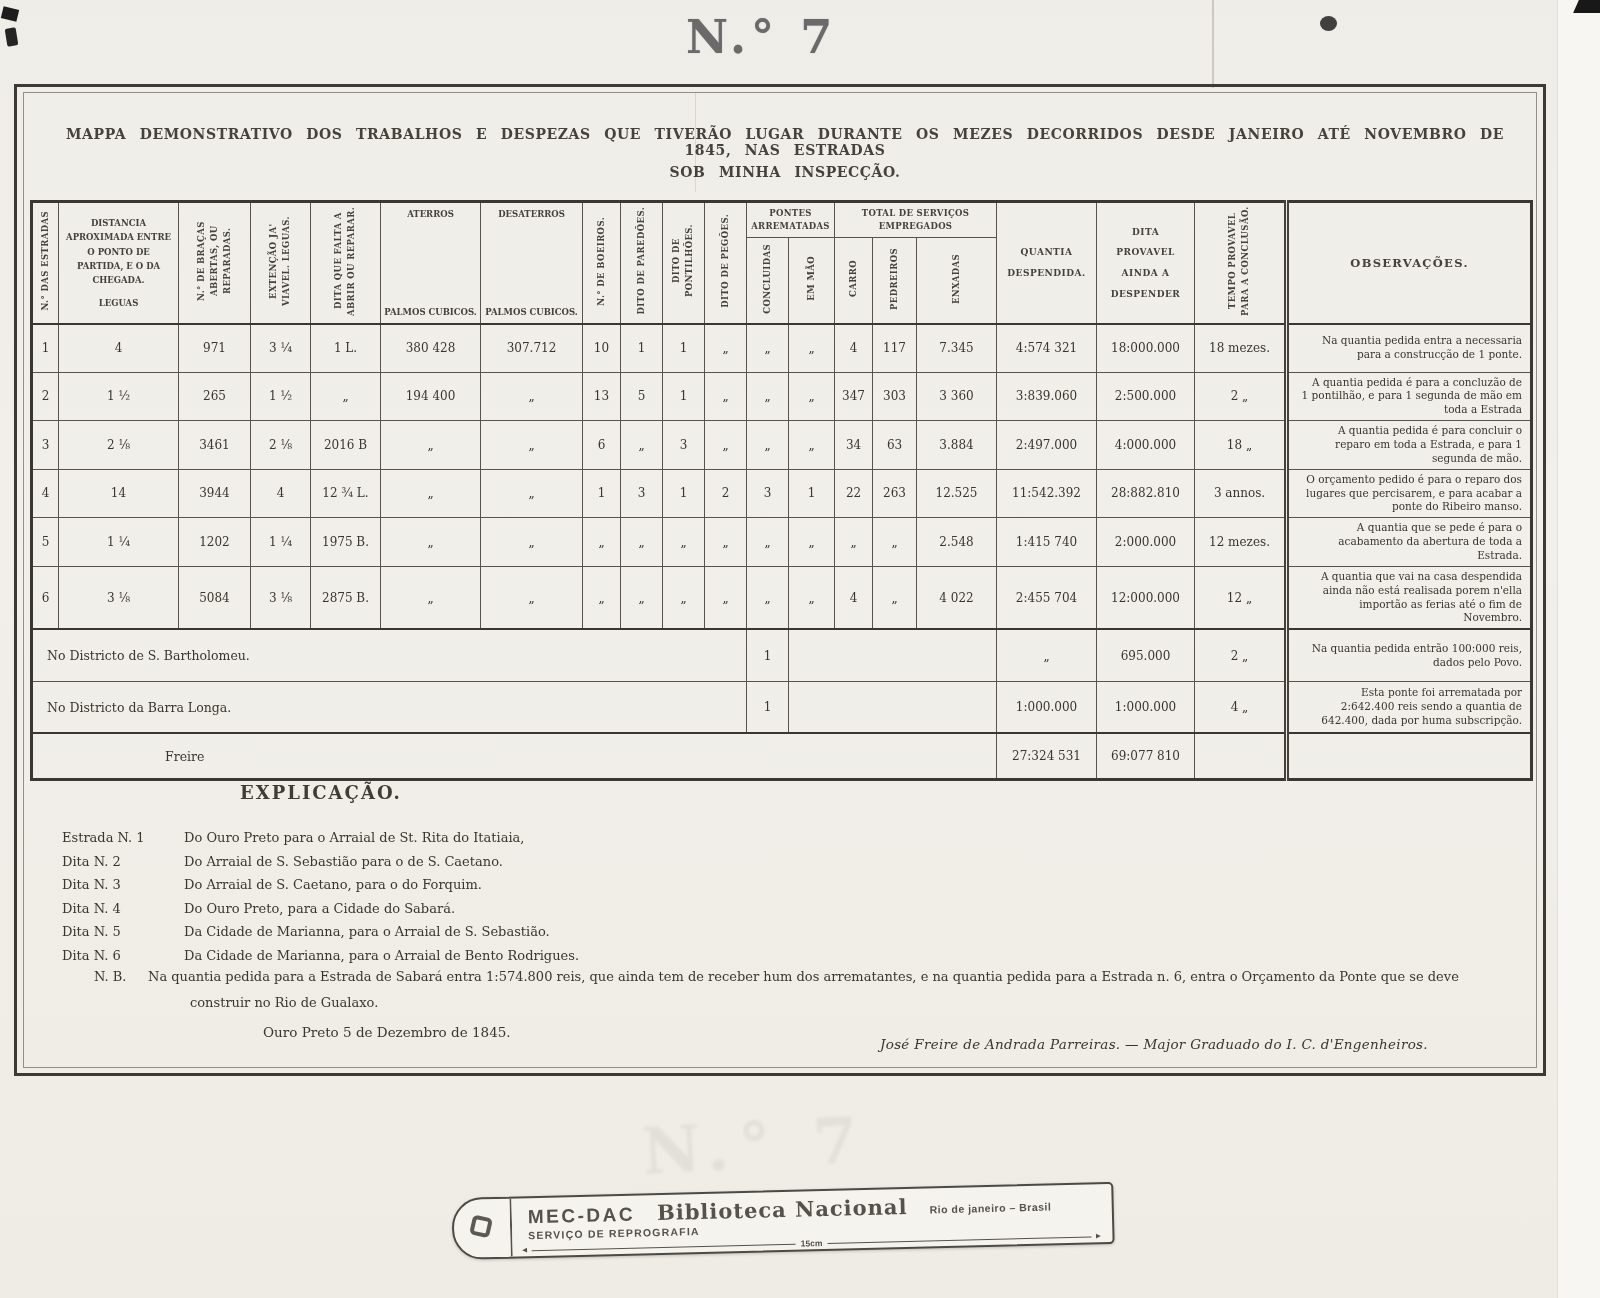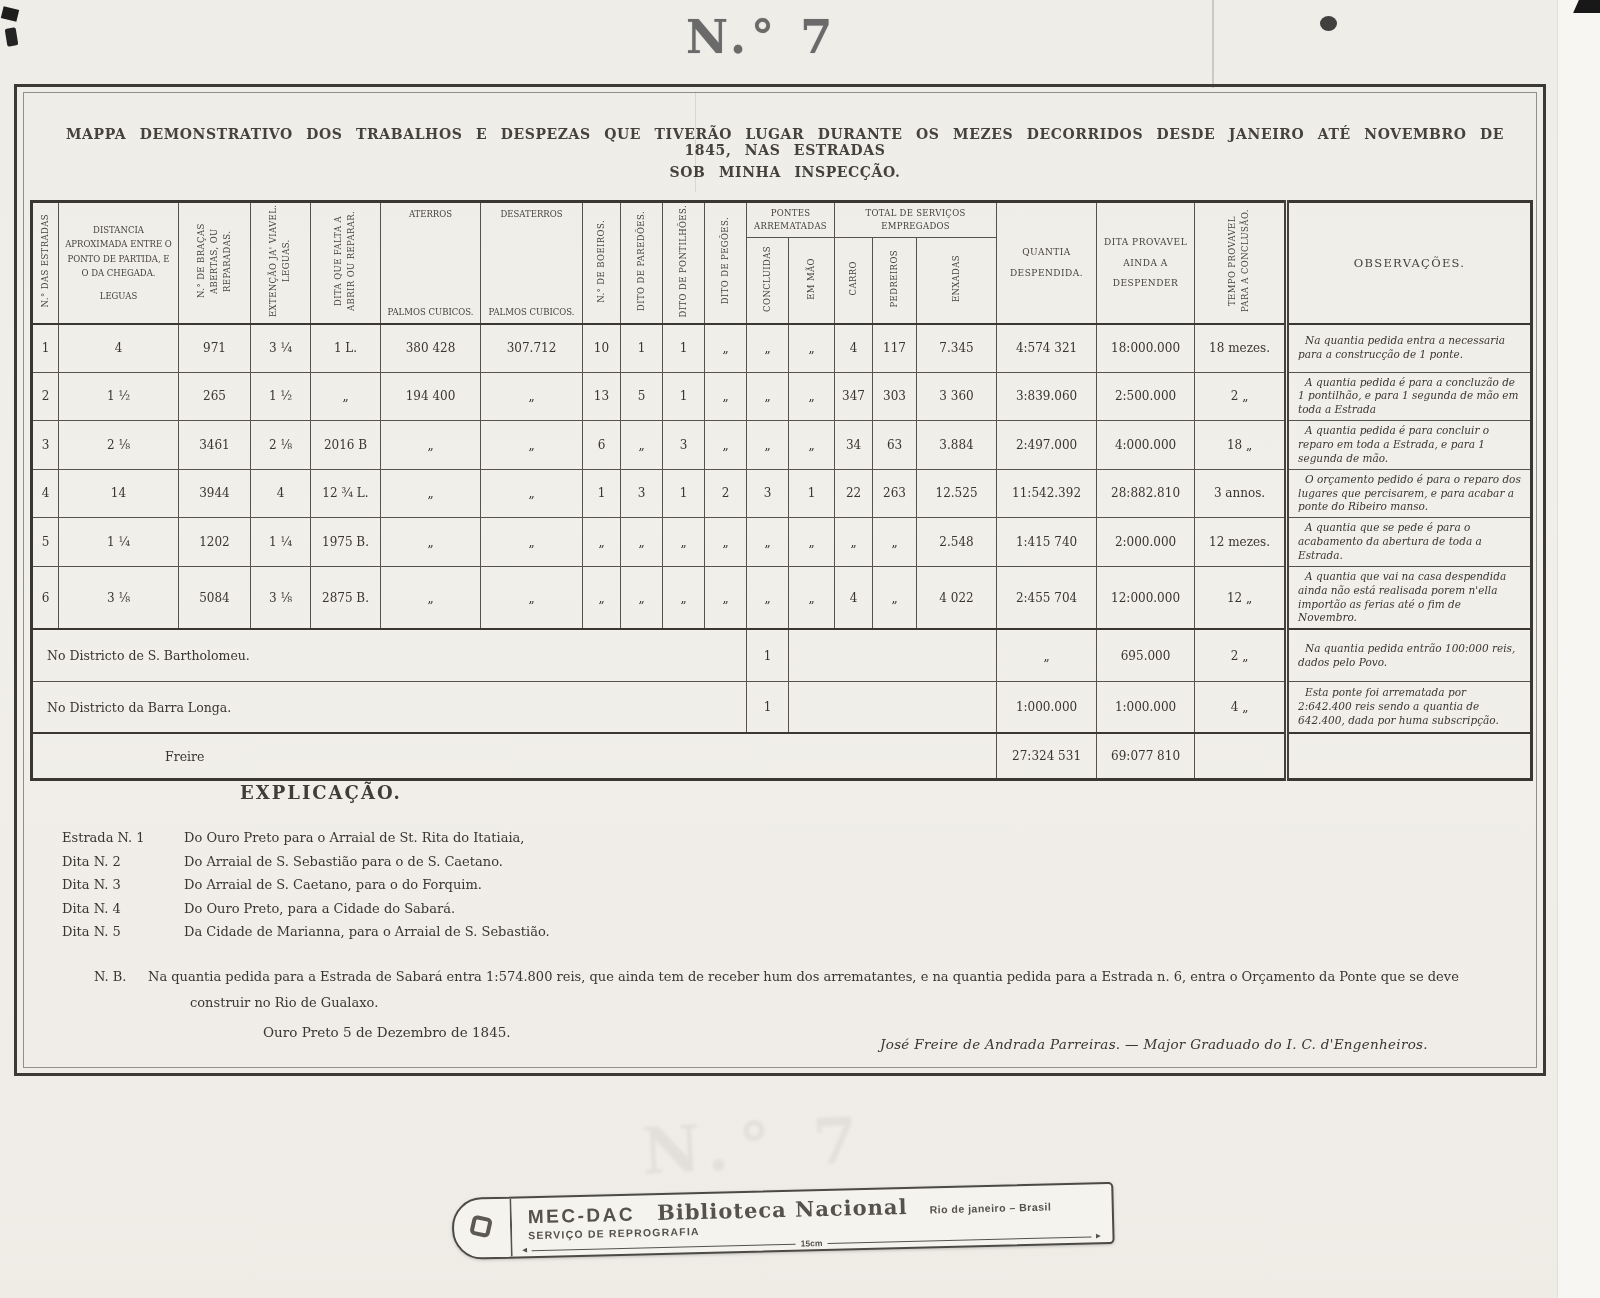--- a/index.html
+++ b/index.html
@@ -22,38 +22,38 @@
   .frame-inner { position:absolute; left:23px; top:92px; width:1514px; height:976px;
     border:1px solid rgba(70,65,55,.55); }
   
   .doc-title { position:absolute; left:50px; width:1470px; text-align:center;
     font-size:14px; font-weight:bold; letter-spacing:.6px; word-spacing:8px; color:#45423c; }
   .t1 { top:126px; } .t2 { top:164px; }
   
   table.works { position:absolute; left:30px; top:200px; width:1500px;
     border-collapse:collapse; table-layout:fixed; border:3px solid #3a3732; }
   th,td { border:1px solid #57534b; }
-  thead th { color:#45423c; font-weight:normal; background:transparent; }
+  thead th { color:#45423c; font-weight:bold; background:transparent; }
   tr.h1 { height:36px; } tr.h2 { height:86px; }
   tr.h2 th { border-bottom:2px solid #3a3732; }
   .vh { vertical-align:middle; text-align:center; }
   .vtext { display:inline-block; writing-mode:vertical-rl; transform:rotate(180deg);
     font-size:8.5px; letter-spacing:.4px; line-height:1.55; max-height:116px; white-space:normal; }
   .vtext.short { max-height:80px; }
   .hh { vertical-align:middle; text-align:center; }
   .hcell { height:116px; display:flex; flex-direction:column; justify-content:space-between;
     align-items:center; font-size:8.5px; padding:4px 1px; }
   .distwrap { height:116px; display:flex; flex-direction:column; justify-content:center;
     gap:8px; font-size:8.5px; line-height:1.7; padding:2px 5px; }
   .gh { font-size:8.5px; line-height:1.5; letter-spacing:.3px; padding:2px; vertical-align:middle;margin-left:12px; }
   .money { font-size:9px; line-height:2.3; letter-spacing:.5px; padding:0 4px; }
   .obsh { font-size:11.5px; letter-spacing:1.3px; }
   .obs { border-left:5px double #45413a; }
   .c { font-size:12px; text-align:center; padding:0 2px; color:#3a362f; vertical-align:middle; }
-  td.obs { text-align:left; font-size:10.5px; line-height:1.32; padding:3px 8px 3px 9px; text-indent:7px;font-style:italic; }
+  td.obs { text-align:right; font-size:10.5px; line-height:1.32; padding:3px 8px 3px 9px; text-indent:7px; }
   tr.datarow { height:48px; }
   tr.district { height:52px; }
   tr.somma { height:46px; }
   tbody tr:first-child td { border-top:2.5px solid #3a3732; }
   tr.heavy td { border-top:2.5px solid #3a3732; }
   td.dlabel { text-align:left; padding-left:14px; font-size:12.5px; }
   td.slabel { text-align:left; padding-left:132px; font-size:12.5px; }
   td.spacer { border-left:none; }
   
   .explic { position:absolute; left:62px; top:782px; width:1440px; }
@@ -344,20 +344,21 @@
       </tbody>
   </table>
 
   <div class="explic">
     <div class="explic-h">EXPLICAÇÃO.</div>
     <div class="explic-row"><span class="explic-label">Estrada N. 1</span><span>Do Ouro Preto para o Arraial de St. Rita do Itatiaia,</span></div>
     <div class="explic-row"><span class="explic-label">Dita N. 2</span><span>Do Arraial de S. Sebastião para o de S. Caetano.</span></div>
     <div class="explic-row"><span class="explic-label">Dita N. 3</span><span>Do Arraial de S. Caetano, para o do Forquim.</span></div>
     <div class="explic-row"><span class="explic-label">Dita N. 4</span><span>Do Ouro Preto, para a Cidade do Sabará.</span></div>
     <div class="explic-row"><span class="explic-label">Dita N. 5</span><span>Da Cidade de Marianna, para o Arraial de S. Sebastião.</span></div>
+    <div class="explic-row"><span class="explic-label">Dita N. 6</span><span>Da Cidade de Marianna, para o Arraial de Bento Rodrigues.</span></div>
   </div>
 
   <div class="nb">
     <div class="nb-label">N. B.</div>
     <div class="nb-text">Na quantia pedida para a Estrada de Sabará entra 1:574.800 reis, que ainda tem de receber hum dos arrematantes, e na quantia pedida para a Estrada n. 6, entra o Orçamento da Ponte que se deve construir no Rio de Gualaxo.</div>
   </div>
 
   <div class="dateline">Ouro Preto 5 de Dezembro de 1845.</div>
   <div class="signature">José Freire de Andrada Parreiras. — Major Graduado do I. C. d'Engenheiros.</div>
 

